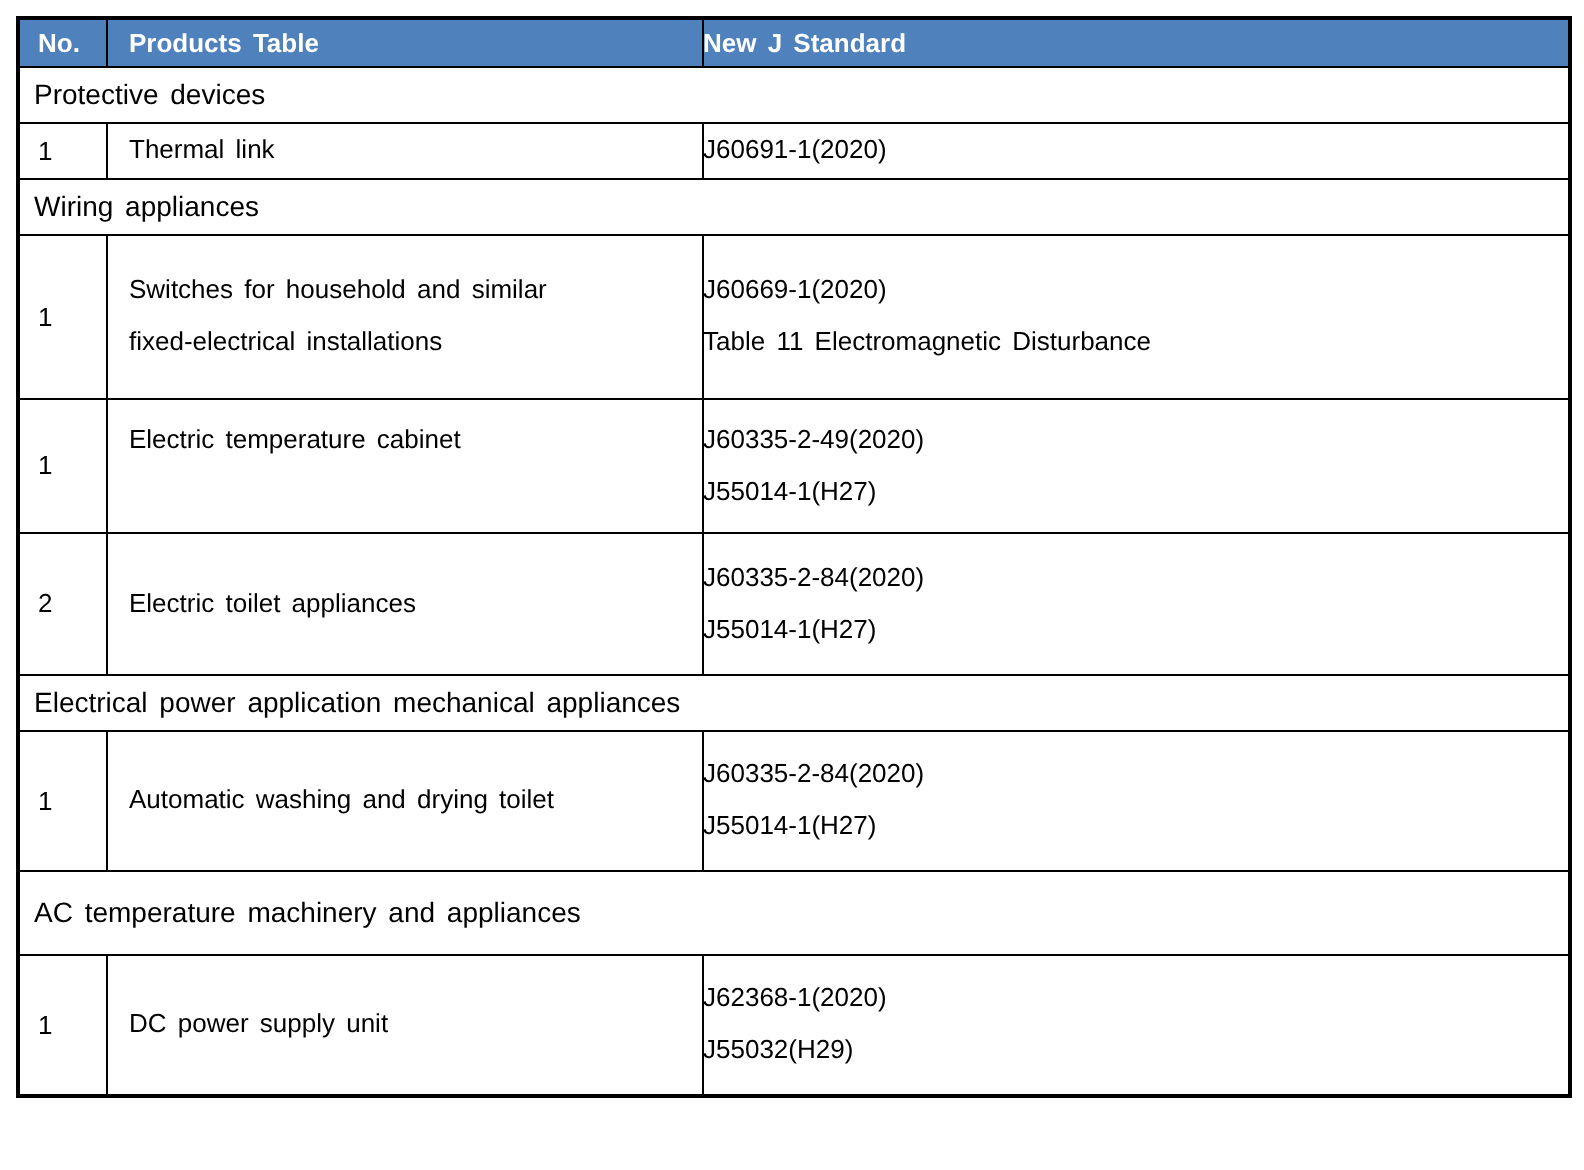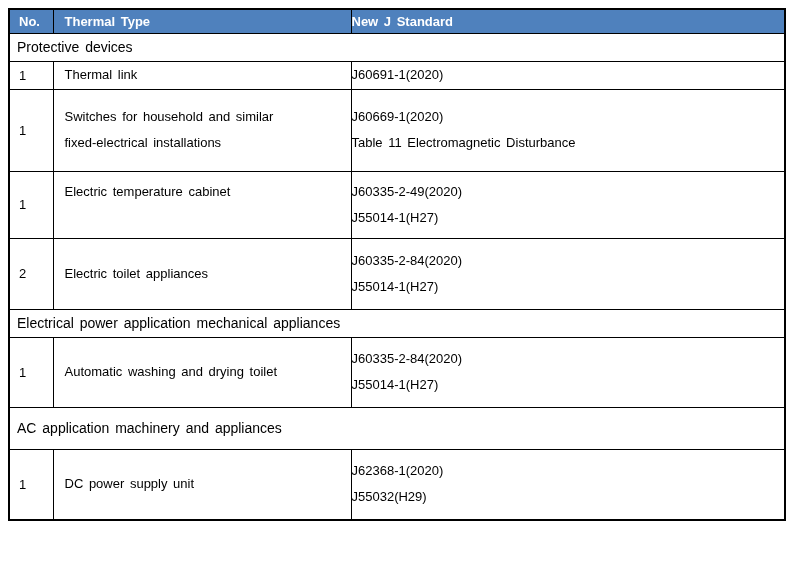--- a/index.html
+++ b/index.html
@@ -68,39 +68,42 @@
 <div class="page">
   <table class="main">
     <colgroup>
       <col style="width:44px">
       <col style="width:298px">
       <col style="width:434px">
     </colgroup>
     <thead>
       <tr>
         <th class="col-no">No.</th>
-        <th class="col-product">Thermal Type</th>
+        <th class="col-product">Products Table</th>
         <th class="col-standard">New J Standard</th>
       </tr>
     </thead>
     <tbody>
 
       <tr class="h28">
         <td class="section-title-cell" colspan="3">Protective devices</td>
       </tr>
       <tr class="h28">
         <td class="cell-no">1</td>
         <td class="cell-product">
           <div class="line">Thermal link</div>
         </td>
         <td class="cell-standard">
           <div class="line">J60691-1(2020)</div>
         </td>
       </tr>
 
+      <tr class="h28">
+        <td class="section-title-cell" colspan="3">Wiring appliances</td>
+      </tr>
       <tr class="h82">
         <td class="cell-no">1</td>
         <td class="cell-product">
           <div class="line">Switches for household and similar</div>
           <div class="line">fixed-electrical installations</div>
         </td>
         <td class="cell-standard">
           <div class="line">J60669-1(2020)</div>
           <div class="line">Table 11 Electromagnetic Disturbance</div>
         </td>
@@ -136,21 +139,21 @@
         <td class="cell-product">
           <div class="line">Automatic washing and drying toilet</div>
         </td>
         <td class="cell-standard">
           <div class="line">J60335-2-84(2020)</div>
           <div class="line">J55014-1(H27)</div>
         </td>
       </tr>
 
       <tr class="h42">
-        <td class="section-title-cell" colspan="3">AC application machinery and appliances</td>
+        <td class="section-title-cell" colspan="3">AC temperature machinery and appliances</td>
       </tr>
       <tr class="h71">
         <td class="cell-no">1</td>
         <td class="cell-product">
           <div class="line">DC power supply unit</div>
         </td>
         <td class="cell-standard">
           <div class="line">J62368-1(2020)</div>
           <div class="line">J55032(H29)</div>
         </td>

